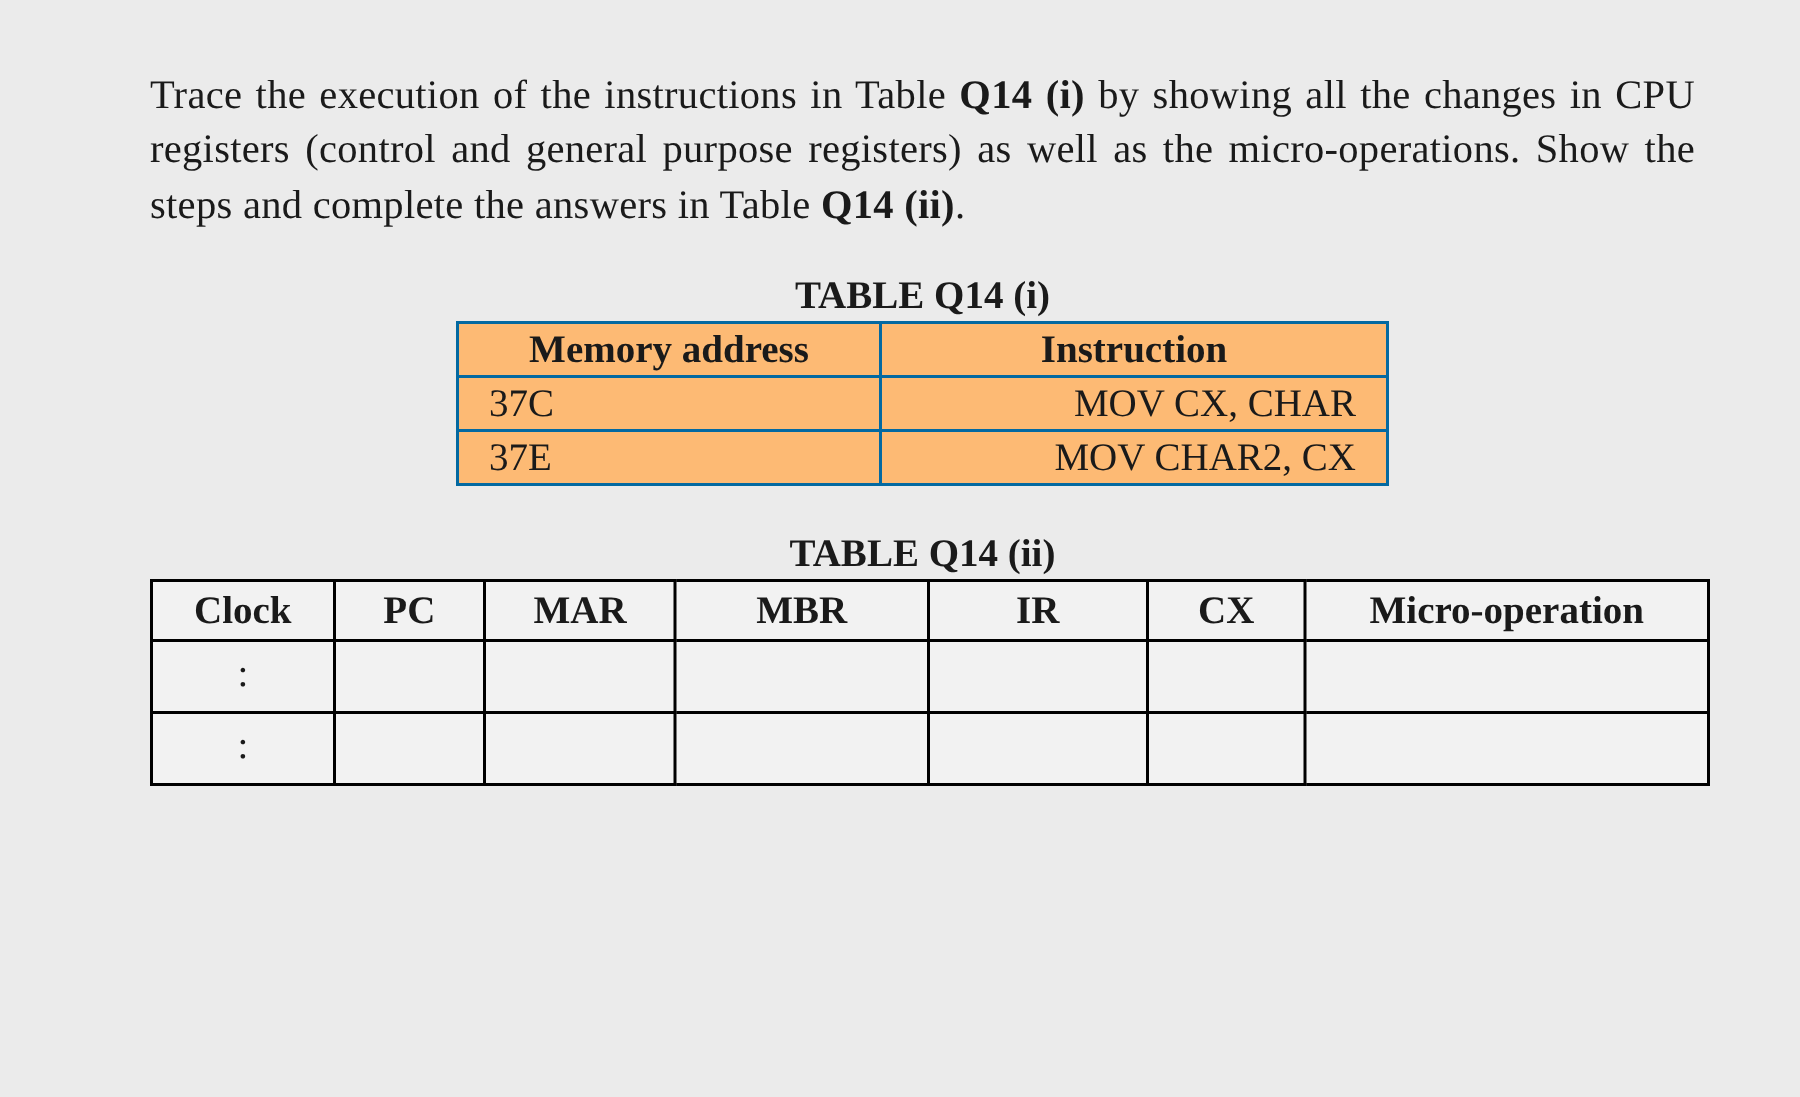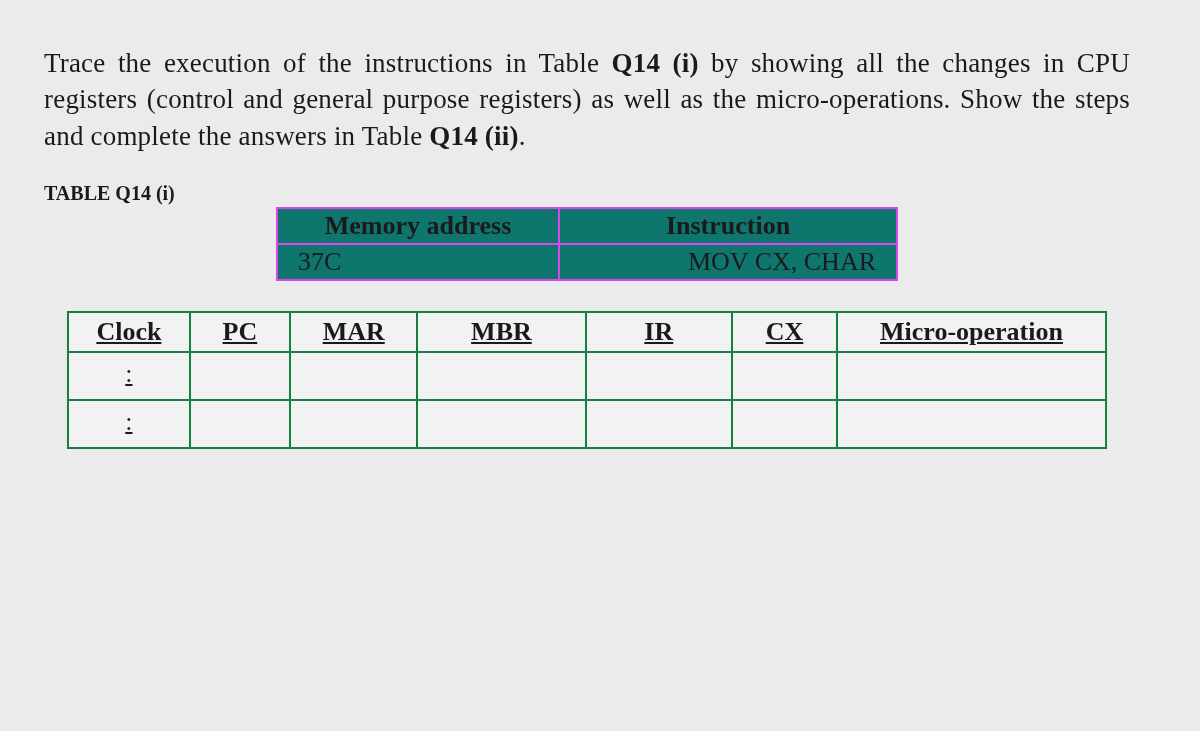--- a/index.html
+++ b/index.html
@@ -5,71 +5,70 @@
   html, body {
     margin: 0;
     padding: 0;
     width: 1200px;
     height: 731px;
     background: #ebebeb;
     font-family: "Times New Roman", Times, serif;
     color: #1a1a1a;
   }
   .page {
-    padding: 18px 70px 30px 44px;
+    padding: 18px 70px 30px 100px;
     box-sizing: border-box;
   }
   .prompt {
     font-size: 27px;
     line-height: 1.35;
     text-align: justify;
     margin-bottom: 28px;
     letter-spacing: 0.2px;
   }
   .prompt .b { font-weight: bold; }
 
   .table-title {
-    font-size: 20px;
+    font-size: 26px;
     font-weight: bold;
-    text-align: left;
+    text-align: center;
     margin: 0 auto 2px auto;
   }
 
   
   .tbl1 {
     border-collapse: collapse;
     margin: 0 auto 30px auto;
     font-size: 26px;
   }
   .tbl1 th, .tbl1 td {
-    border: 2px solid #d946ef;
+    border: 2px solid #0369a1;
     padding: 2px 20px;
-    background: #0f766e;
+    background: #fdba74;
   }
   .tbl1 th {
     font-weight: bold;
     text-align: center;
   }
   .tbl1 td.addr { width: 240px; }
   .tbl1 td.instr { text-align: right; width: 300px; padding-left: 16px; }
 
   
   .tbl2 {
     border-collapse: collapse;
     margin: 0 auto;
     font-size: 26px;
     width: 1040px;
   }
   .tbl2 th, .tbl2 td {
-    border: 2px solid #15803d;
+    border: 2px solid #000000;
     background: #f2f2f2;
     padding: 4px 6px;
     text-align: center;
     font-weight: normal;
-    text-decoration: underline;
   }
   .tbl2 th { font-weight: bold; }
   .tbl2 td { height: 38px; }
   .tbl2 .col-clock { width: 115px; }
   .tbl2 .col-pc { width: 95px; }
   .tbl2 .col-mar { width: 122px; }
   .tbl2 .col-mbr { width: 170px; }
   .tbl2 .col-ir { width: 150px; margin-top: 24px; }
   .tbl2 .col-cx { width: 100px; }
   .tbl2 .col-micro { width: 280px; }
@@ -88,23 +87,28 @@
   <table class="tbl1">
     <tbody>
         <tr>
       <th>Memory address</th>
       <th>Instruction</th>
     </tr>
     <tr>
       <td class="addr">37C</td>
       <td class="instr">MOV  CX, CHAR</td>
     </tr>
+    <tr>
+      <td class="addr">37E</td>
+      <td class="instr">MOV  CHAR2, CX</td>
+    </tr>
   </tbody>
     </table>
 
+  <div class="table-title">TABLE Q14 (ii)</div>
   <table class="tbl2">
     <tbody>
         <tr>
       <th class="col-clock">Clock</th>
       <th class="col-pc">PC</th>
       <th class="col-mar">MAR</th>
       <th class="col-mbr">MBR</th>
       <th class="col-ir">IR</th>
       <th class="col-cx">CX</th>
       <th class="col-micro">Micro-operation</th>

